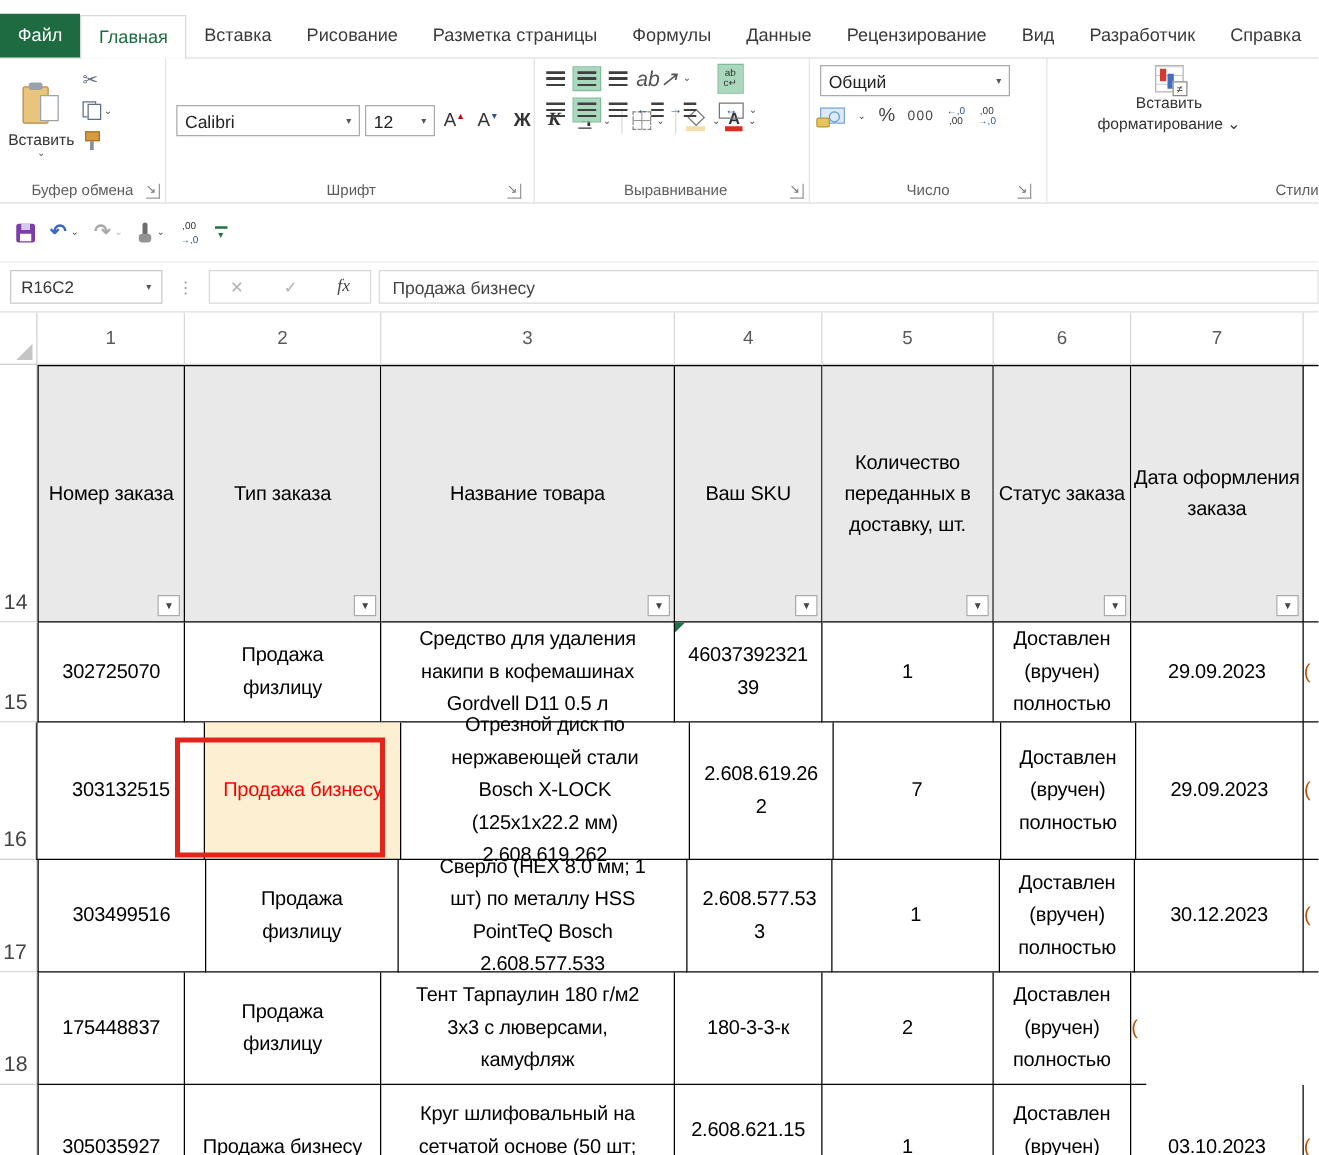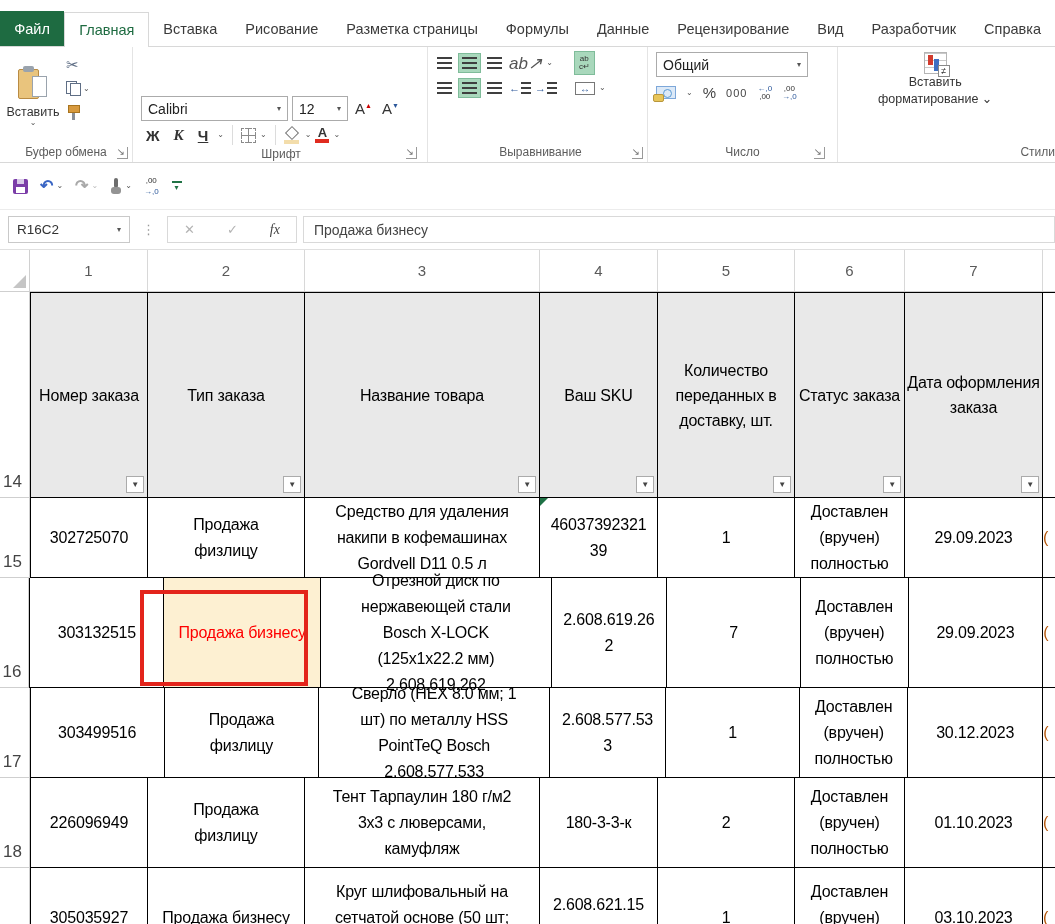--- a/index.html
+++ b/index.html
@@ -36,21 +36,21 @@
   .ic-scissors { color:#5f6e85; font-size:15px; line-height:1; }
   .ic-copy { width:15px; height:15px; position:relative; }
   .ic-copy:before, .ic-copy:after { content:""; position:absolute; width:9px; height:11px; border:1px solid #5f6e85; background:#fff; }
   .ic-copy:before { left:0; top:0; } .ic-copy:after { right:0; bottom:0; }
   .ic-painter { width:14px; height:15px; position:relative; }
   .ic-painter:before { content:""; position:absolute; top:0; left:2px; width:10px; height:6px; background:#d89a3e; border:1px solid #a8741f; }
   .ic-painter:after { content:""; position:absolute; top:8px; left:6px; width:3px; height:7px; background:#8a8f98; }
 
   
   .g-font { width:295px; padding-left:8px; padding-right:6px; }
-  .g-font .rg-body { flex-direction:column; gap:4px;margin-top:44px; }
+  .g-font .rg-body { flex-direction:row; gap:4px; }
   .row-h { display:flex; align-items:center; gap:4px; }
   .combo { border:1px solid #ababab; background:#fff; height:25px; display:flex; align-items:center; padding:0 6px; font-size:14px; color:#222; cursor:pointer; }
   .combo .car { margin-left:auto; }
   .font-name { width:147px; }
   .font-size { width:56px; }
   .grow-font { font-size:15px; color:#333; position:relative; padding:0 3px; cursor:pointer; }
   .grow-font sup { font-size:7px; color:#c00; }
   .fmt-letter { font-size:15px; font-weight:bold; color:#333; padding:0 5px; cursor:pointer; }
   .fmt-letter.it { font-style:italic; font-family:"Liberation Serif", serif; }
   .fmt-letter.un { text-decoration:underline; }
@@ -441,27 +441,26 @@
           <div class="cell typec" style="width: 157px;">Продажа физлицу</div>
           <div class="cell prod" style="width: 235px;">Сверло (HEX 8.0 мм; 1 шт) по металлу HSS PointTeQ Bosch 2.608.577.533</div>
           <div class="cell sku" style="width: 118px;">2.608.577.533</div>
           <div class="cell" style="width: 137px;">1</div>
           <div class="cell statc" style="width: 110px;">Доставлен (вручен) полностью</div>
           <div class="cell" style="width: 138px;">30.12.2023</div>
           <div class="cell clipc" style="width: 12px;">(</div>
         </div>
         <div class="grow" style="height: 90px;">
           <div class="rhead">18</div>
-          <div class="cell first" style="width: 118px;">226096949</div>
+          <div class="cell first" style="width: 118px;">175448837</div>
           <div class="cell typec" style="width: 157px;">Продажа физлицу</div>
           <div class="cell prod" style="width: 235px;">Тент Тарпаулин 180 г/м2 3х3 с люверсами, камуфляж</div>
           <div class="cell sku" style="width: 118px;">180-3-3-к</div>
           <div class="cell" style="width: 137px;">2</div>
           <div class="cell statc" style="width: 110px;">Доставлен (вручен) полностью</div>
-          <div class="cell" style="width: 138px;">01.10.2023</div>
           <div class="cell clipc" style="width: 12px;">(</div>
         </div>
         <div class="grow" style="height: 100px;">
           <div class="rhead">19</div>
           <div class="cell first" style="width: 118px;">305035927</div>
           <div class="cell typec nowrap" style="width: 157px;">Продажа бизнесу</div>
           <div class="cell prod" style="width: 235px;">Круг шлифовальный на сетчатой основе (50 шт; 125 мм; G100) Bosch</div>
           <div class="cell sku" style="width: 118px;">2.608.621.154</div>
           <div class="cell" style="width: 137px;">1</div>
           <div class="cell statc" style="width: 110px;">Доставлен (вручен) полностью</div>

